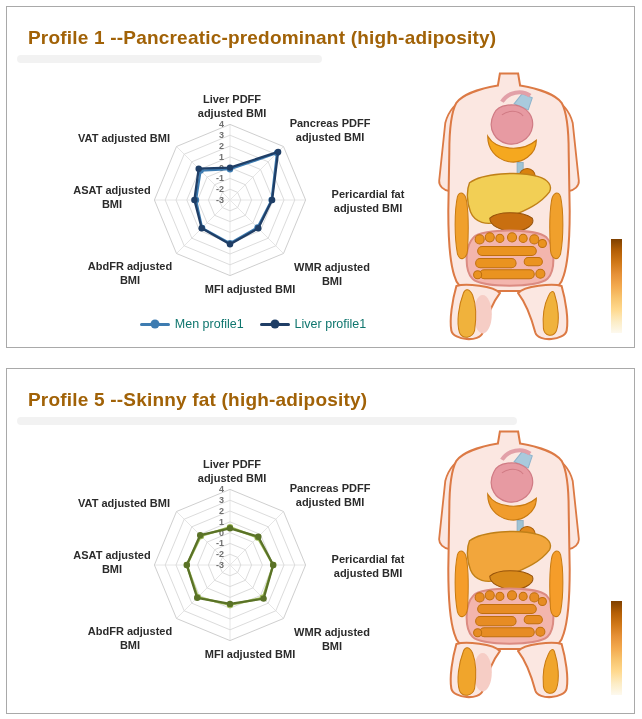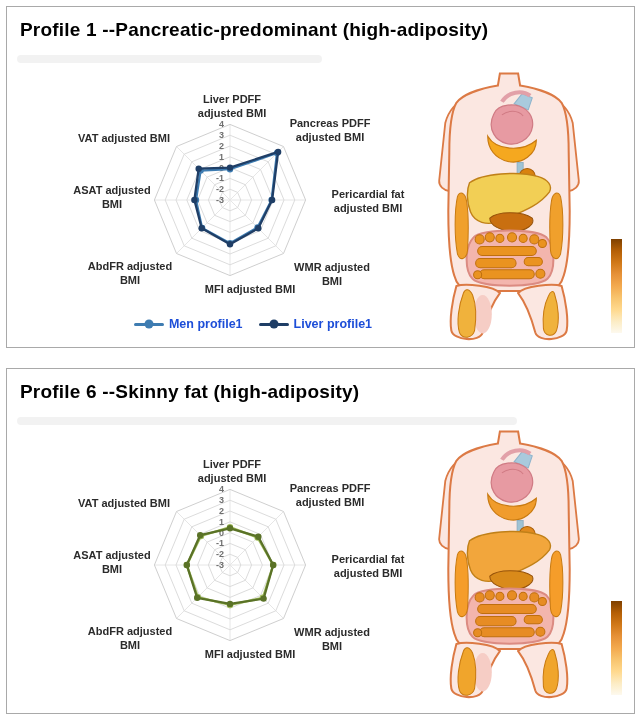--- a/index.html
+++ b/index.html
@@ -1,35 +1,35 @@
 <!DOCTYPE html>
 <html><head>
 <meta charset="utf-8">
 <style>
   html,body{margin:0;padding:0;background:#ffffff;}
   .fig{position:relative;width:642px;height:719px;background:#ffffff;overflow:hidden;
        font-family:"Liberation Sans",sans-serif;}
   .panel{position:absolute;left:6px;width:627px;background:#ffffff;border:1px solid #a9a9a9;}
   .panel.p0{top:6px;height:340px;}
   .panel.p1{top:368px;height:344px;}
-  .title{position:absolute;left:13px;top:12px;margin:0;font-size:19px;font-weight:700;
-         color:#000000;letter-spacing:.2px;white-space:nowrap;}
+  .title{position:absolute;left:13px;top:12px;margin:8px;font-size:19px;font-weight:700;
+         color:#a16207;letter-spacing:.2px;white-space:nowrap;}
   .title-band{position:absolute;left:10px;top:48px;height:8px;border-radius:4px;
               background:#ededed;opacity:.75;}
   .radar-wrap{position:absolute;inset:0;}
   .radar-svg{position:absolute;left:0;top:0;}
   .axis-label{position:absolute;transform:translate(-50%,-50%);white-space:pre;
               text-align:center;font-size:11px;line-height:1.3;font-weight:700;color:#2b2b2b;}
   .legend{position:absolute;left:36px;width:420px;display:flex;justify-content:center;
           align-items:center;gap:16px;}
   .legend-item{display:flex;align-items:center;gap:5px;}
   .lg-line{position:relative;display:inline-block;width:30px;height:3px;border-radius:2px;}
   .lg-dot{position:absolute;left:50%;top:50%;width:9px;height:9px;border-radius:50%;
           transform:translate(-50%,-50%);}
-  .legend-label{font-size:12.5px;font-weight:700;color:#1d4ed8;white-space:nowrap;}
+  .legend-label{font-size:12.5px;font-weight:400;color:#0f766e;white-space:nowrap;}
   .body-slot{position:absolute;left:416px;width:172px;height:274px;}
   .p0 .body-slot{top:62px;} .p1 .body-slot{top:58px;}
   .body-slot svg{width:100%;height:100%;}
   .colorbar{position:absolute;}
   .cb-bar{position:absolute;left:604px;top:232px;width:11px;height:94px;}
 </style>
 </head>
 <body>
 
 <div class="fig">
@@ -161,21 +161,21 @@
     <path d="M136,126 C139,140 139,166 136,182 C134,190 127,188 126,179 C125,162 125,142 127,130 C128,122 134,119 136,126 Z" fill="var(--sat)" stroke="#c87a10" stroke-width="1"></path>
   </svg>
 </div>
     <div class="colorbar">
 
       <div class="cb-bar" style="background: linear-gradient(rgb(127, 65, 0), rgb(180, 95, 6), rgb(208, 120, 24), rgb(230, 145, 56), rgb(243, 169, 78), rgb(248, 196, 110), rgb(255, 217, 142), rgb(252, 236, 196), rgb(253, 249, 238));"></div>
     </div>
   </section>
 
   <section class="panel p1">
-    <h2 class="title">Profile 6 --Skinny fat (high-adiposity)</h2>
+    <h2 class="title">Profile 5 --Skinny fat (high-adiposity)</h2>
     <div class="title-band" style="width:500px"></div>
     <div class="radar-wrap">
       <svg class="radar-svg" width="627" height="344">
           <line x1="223" y1="196" x2="223" y2="120.39999999999999" stroke="#e6e6e6" stroke-width="1"></line>
           <line x1="223" y1="196" x2="276.457272657703" y2="142.542727342297" stroke="#e6e6e6" stroke-width="1"></line>
           <line x1="223" y1="196" x2="298.6" y2="196" stroke="#e6e6e6" stroke-width="1"></line>
           <line x1="223" y1="196" x2="276.457272657703" y2="249.457272657703" stroke="#e6e6e6" stroke-width="1"></line>
           <line x1="223" y1="196" x2="223" y2="271.6" stroke="#e6e6e6" stroke-width="1"></line>
           <line x1="223" y1="196" x2="169.542727342297" y2="249.45727265770302" stroke="#e6e6e6" stroke-width="1"></line>
           <line x1="223" y1="196" x2="147.39999999999998" y2="196" stroke="#e6e6e6" stroke-width="1"></line>

